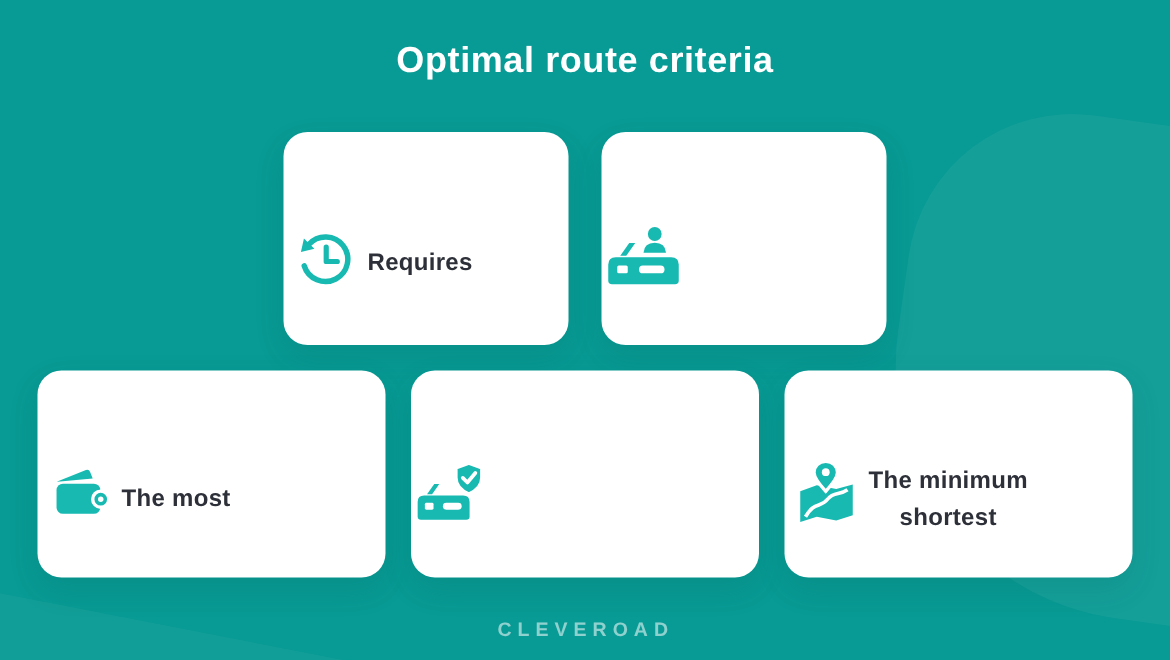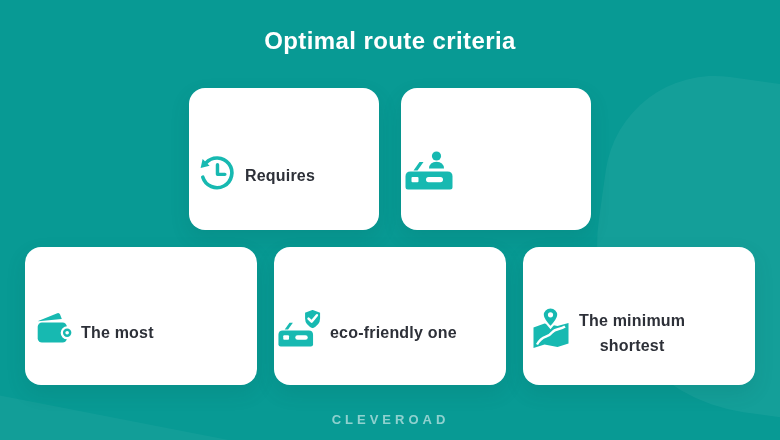--- a/index.html
+++ b/index.html
@@ -143,21 +143,20 @@
             <path d="M8 24.5 L13 17.5 L16.5 17.5 L11.5 24.5 Z"></path>
             <path d="M1.5 40 L1.5 30 Q1.5 25.5 6 25.5 L33 25.5 Q37.5 25.5 37.5 30 L37.5 40 Q37.5 42.3 35.2 42.3 L3.8 42.3 Q1.5 42.3 1.5 40 Z"></path>
           </g>
           <rect x="6.5" y="30.5" width="6" height="4.8" rx="1" fill="#fff"></rect>
           <rect x="19" y="30.5" width="13" height="4.8" rx="2.4" fill="#fff"></rect>
           <path d="M37 3 L46 6.3 L46 13 Q46 20.5 37 24.5 Q28 20.5 28 13 L28 6.3 Z" fill="currentColor" stroke="#fff" stroke-width="2.4"></path>
           <path d="M32.8 13.2 L36 16.4 L41.5 9.8" stroke="#fff" stroke-width="2.6" fill="none" stroke-linecap="round" stroke-linejoin="round"></path>
         </svg>
       </span>
       <div class="card-label">
-        <div>eco-friendly one</div>
       </div>
     </div>
 
     <div class="card">
       <span class="icon">
         <svg viewBox="0 0 48 44" width="48" height="44">
           <path d="M6.5 21.5 L17.5 17.5 L30.5 20 L41.5 17 L41.5 37.5 L30.5 41 L17.5 38.5 L6.5 42 Z" fill="currentColor"></path>
           <path d="M10 38.5 C16 28 20 33 25 26.5 C28.5 22 33 24 38 20.5" stroke="#fff" stroke-width="2.4" fill="none"></path>
           <path d="M23.5 1.5 C28 1.5 31.3 4.8 31.3 9 C31.3 12.6 28 16.6 23.5 21.6 C19 16.6 15.7 12.6 15.7 9 C15.7 4.8 19 1.5 23.5 1.5 Z" fill="currentColor" stroke="#fff" stroke-width="2.2"></path>
           <circle cx="23.5" cy="8.8" r="2.6" fill="#fff"></circle>

